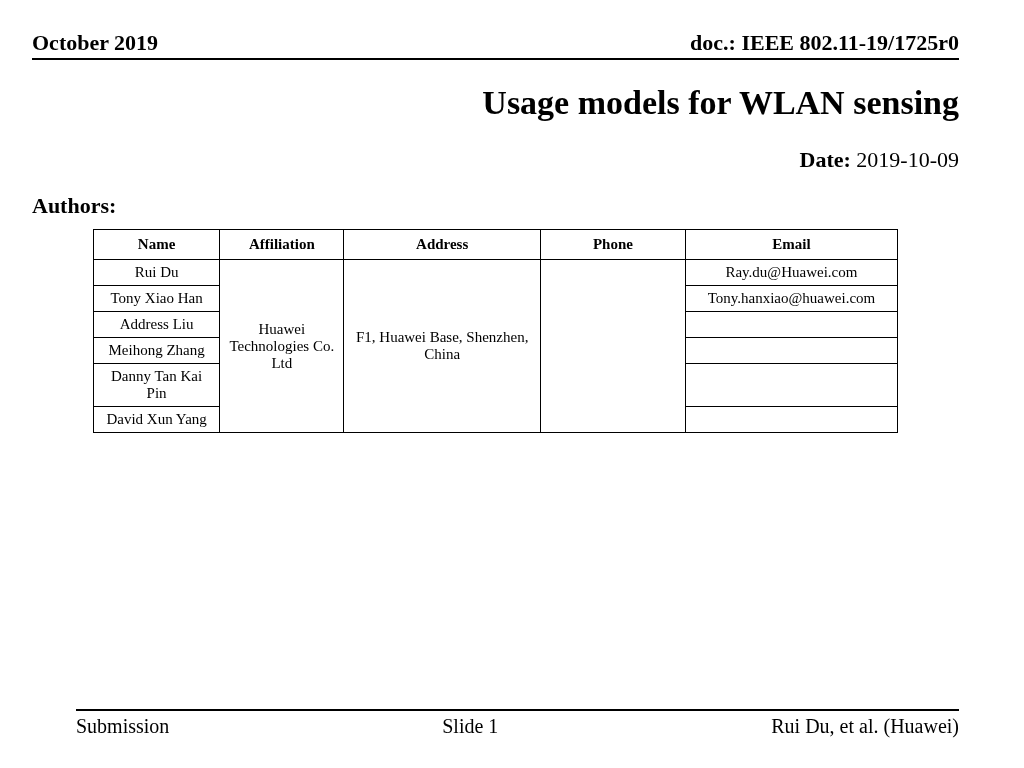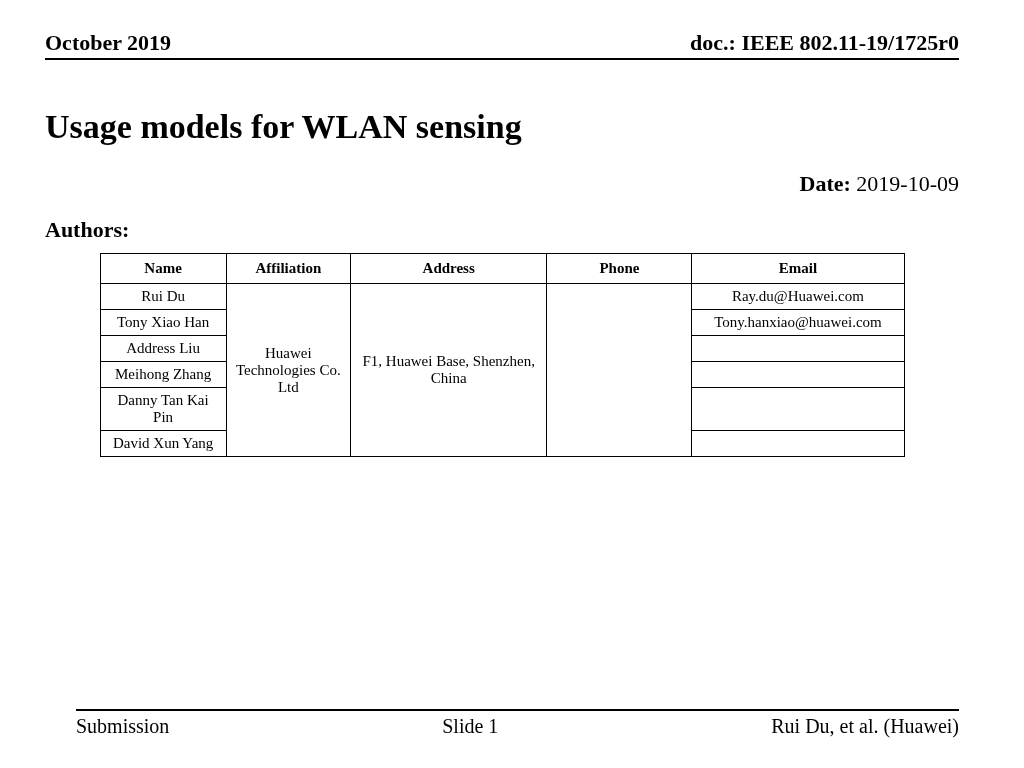--- a/index.html
+++ b/index.html
@@ -5,37 +5,37 @@
     * { margin: 0; padding: 0; box-sizing: border-box; }
     body {
       width: 1024px;
       height: 768px;
       background: #ffffff;
       font-family: "Times New Roman", Times, serif;
       color: #000;
       position: relative;
     }
     .page {
-      padding: 30px 65px 0 45px;
+      padding: 30px 65px 0 32px;
       height: 100%;
       position: relative;
     }
     .header {
       display: flex;
       justify-content: space-between;
       font-size: 22px;
       font-weight: bold;
       border-bottom: 2px solid #000;
       padding-bottom: 2px;
     }
     .title {
-      text-align: left;
+      text-align: right;
       font-size: 34px;
       font-weight: bold;
-      margin-top: 48px;
+      margin-top: 24px;
     }
     .date-line {
       text-align: right;
       font-size: 22px;
       margin-top: 25px;
     }
     .date-line .label {
       font-weight: bold;
     }
     .authors-label {

